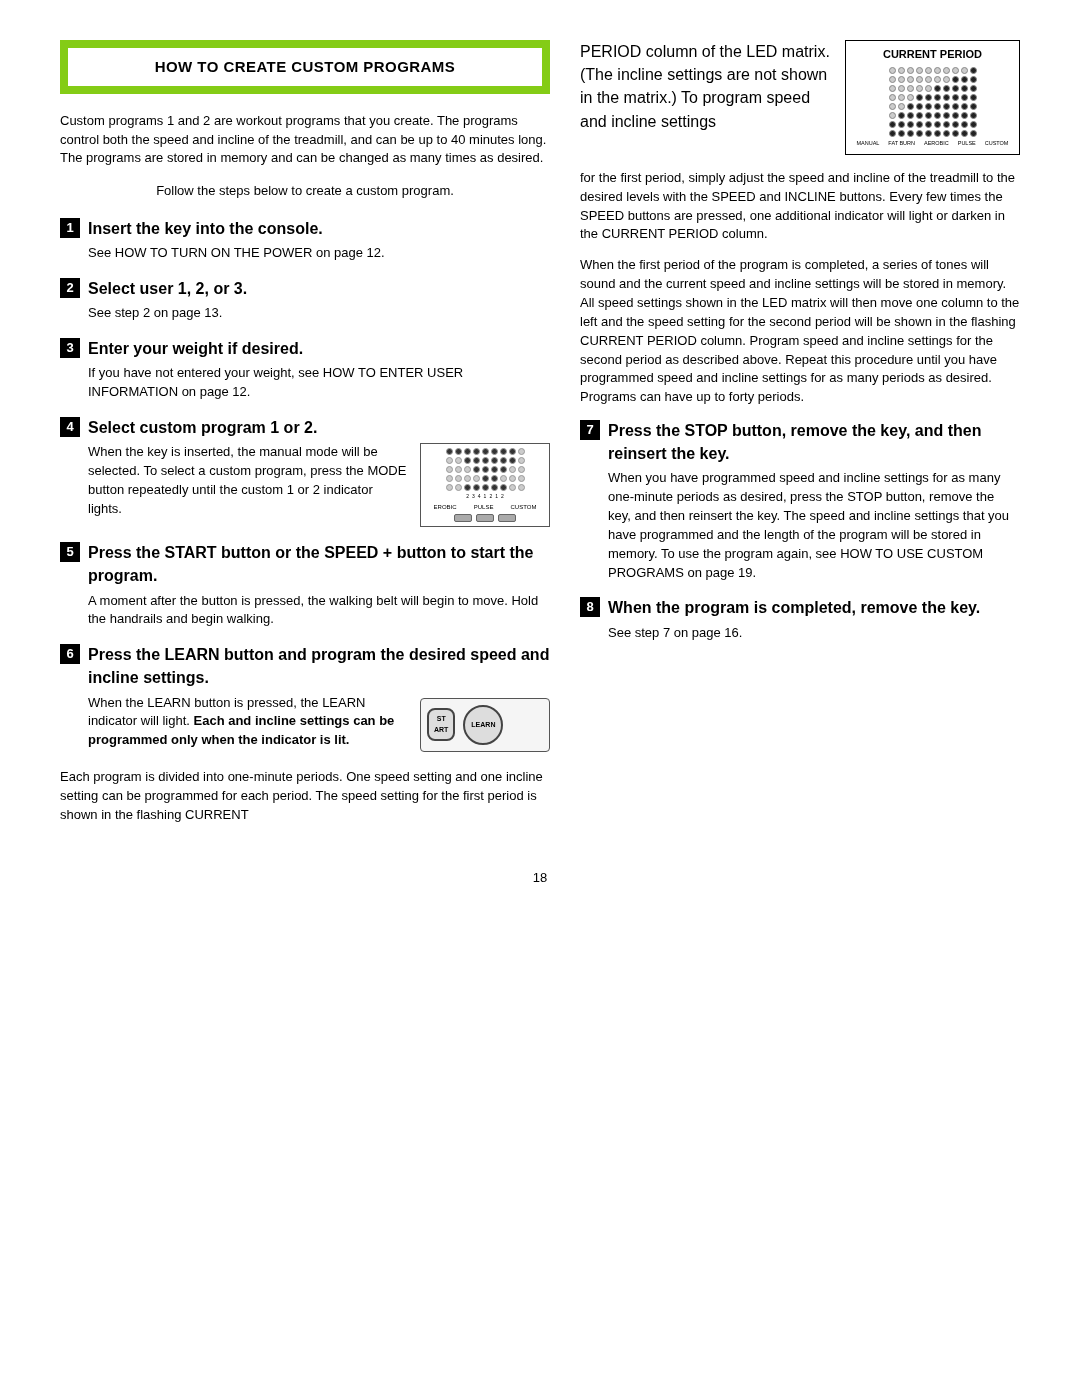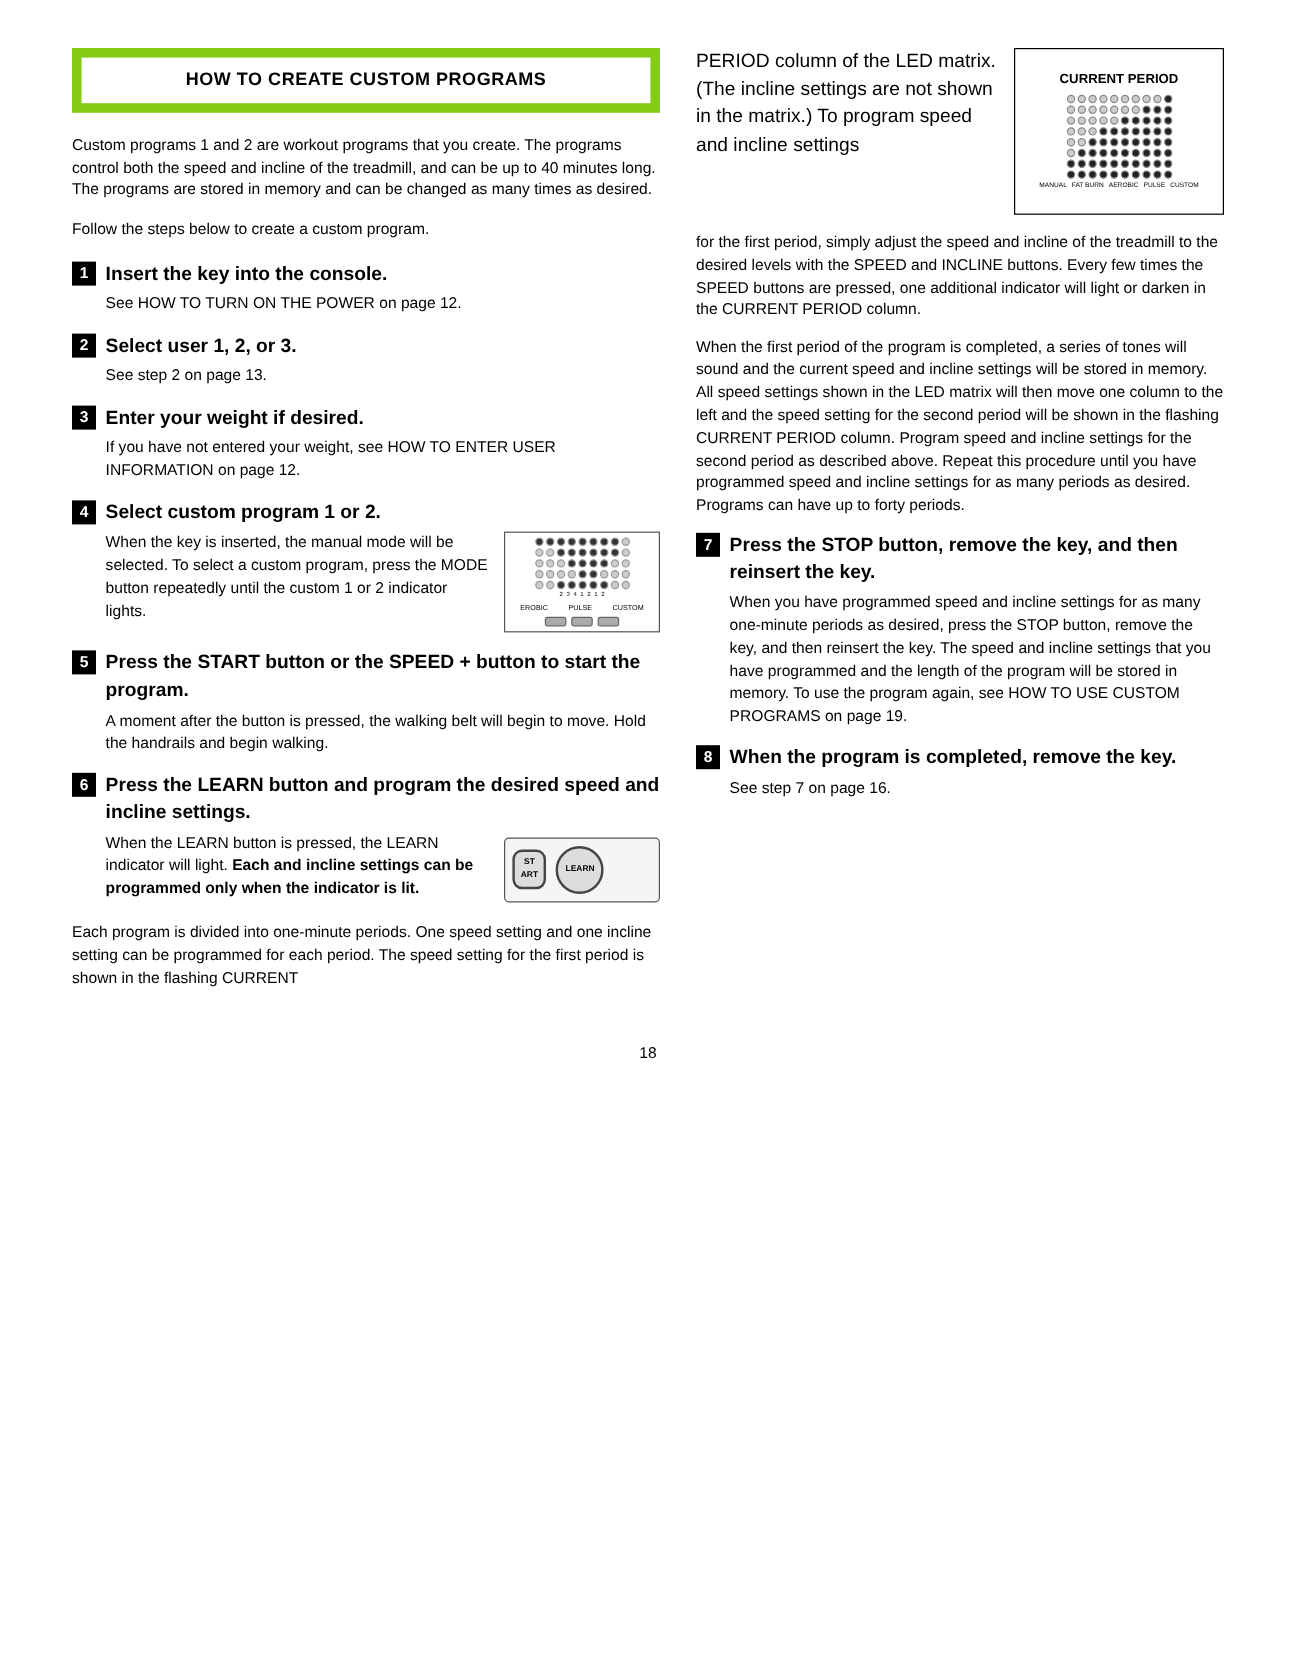--- a/index.html
+++ b/index.html
@@ -36,20 +36,21 @@
       letter-spacing: 0.03em;
       text-transform: uppercase;
     }
     .intro-para {
       margin-bottom: 14px;
       font-size: 13px;
     }
     .follow-para {
       margin-bottom: 16px;
       font-size: 13px;
+      text-align: center;
     }
     .step {
       margin-bottom: 14px;
     }
     .step-header {
       display: flex;
       align-items: flex-start;
       gap: 8px;
       margin-bottom: 4px;
     }
@@ -161,21 +162,21 @@
       margin-bottom: 14px;
       align-items: flex-start;
     }
     .period-text {
       flex: 1;
       font-size: 16px;
     }
     .current-period-box {
       flex: 0 0 175px;
       border: 1px solid #000;
-      padding: 18px;
+      padding: 6px;
     }
     .current-period-title {
       font-size: 11px;
       font-weight: bold;
       text-align: center;
       margin-bottom: 4px;
     }
     .cp-matrix {
       
     }

